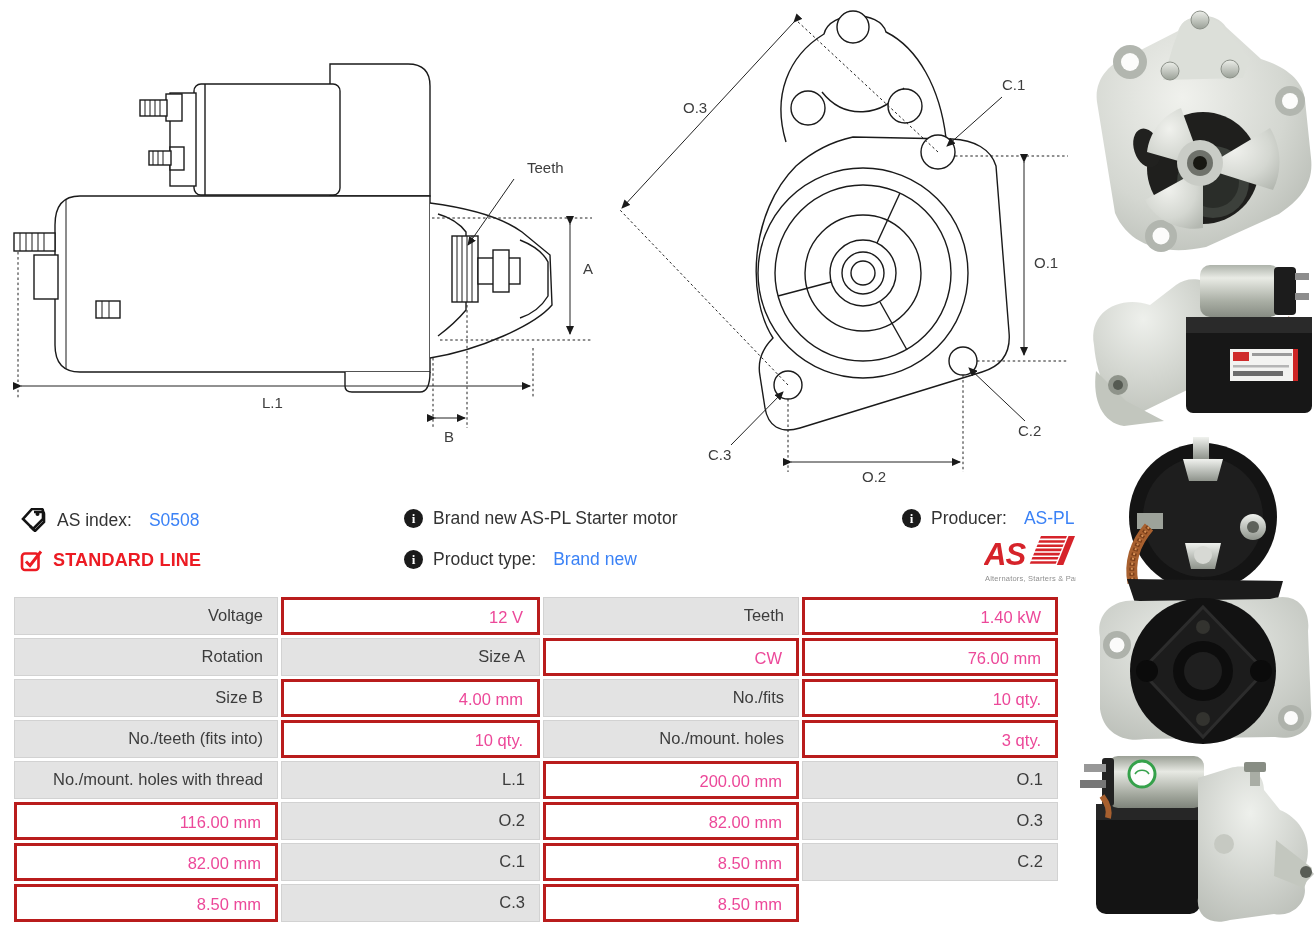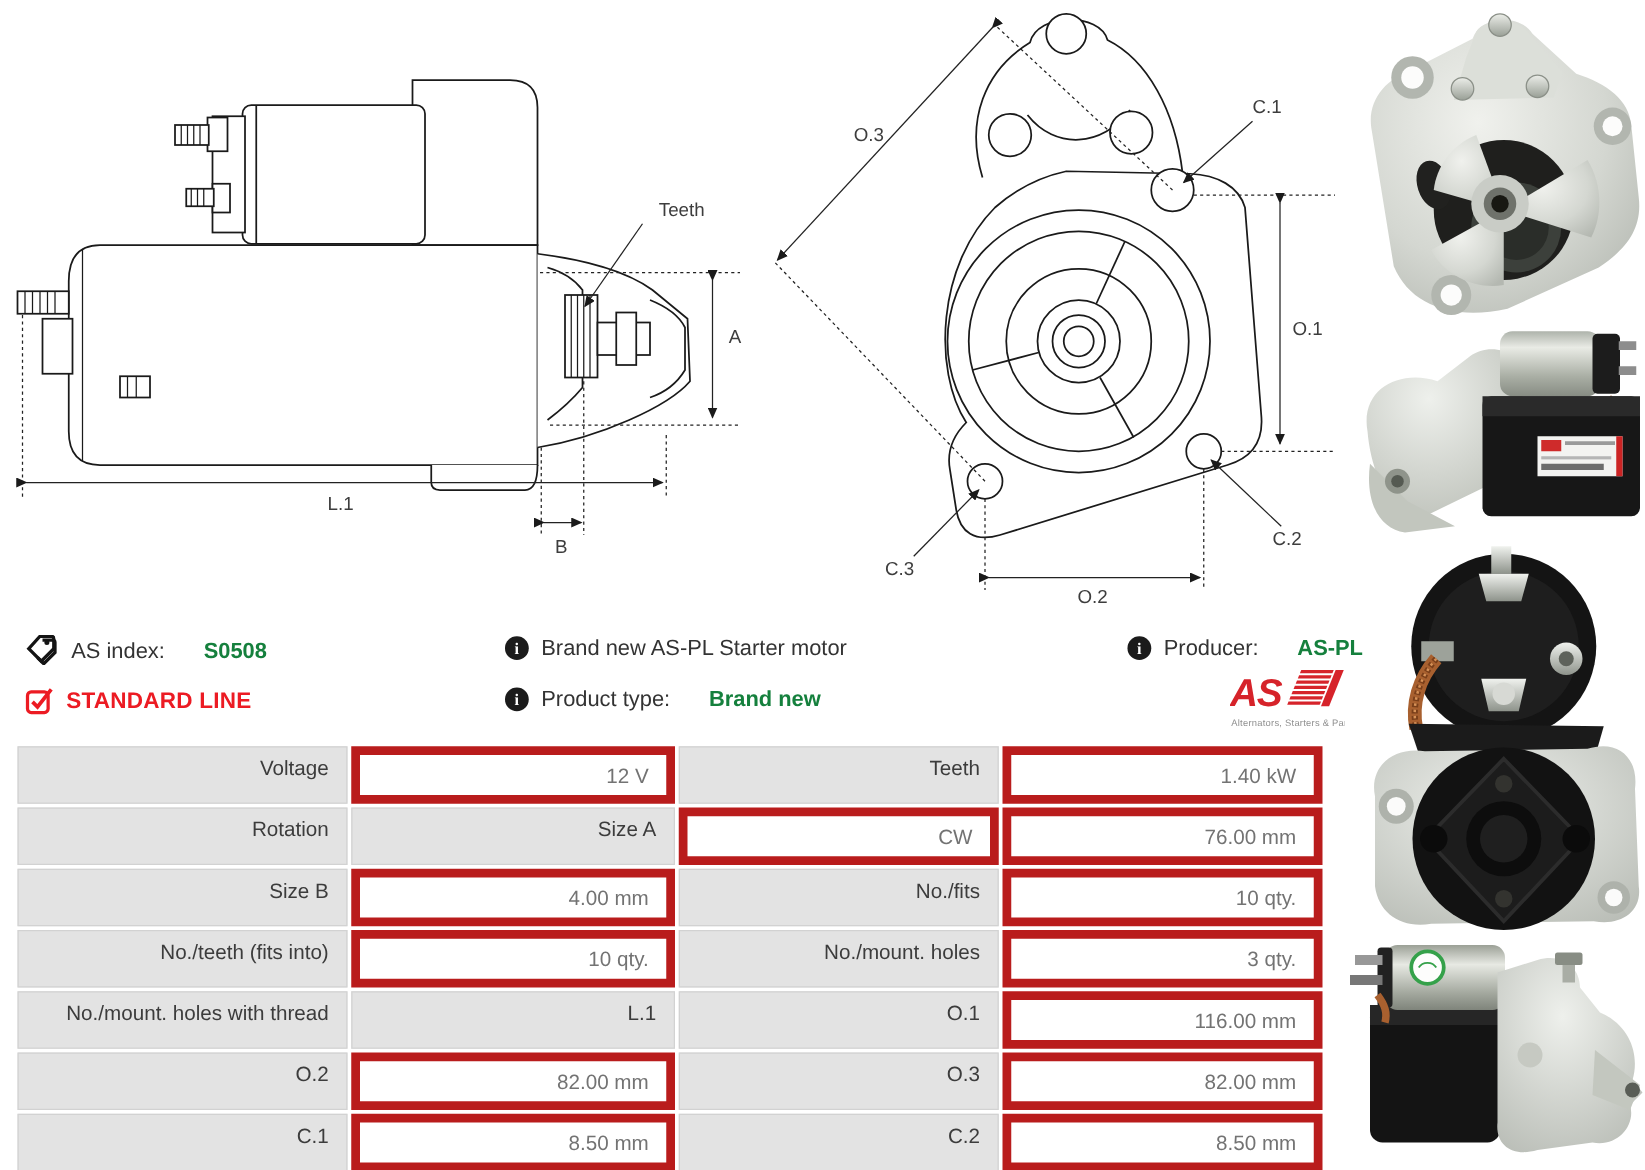--- a/index.html
+++ b/index.html
@@ -6,34 +6,34 @@
   *{box-sizing:border-box;}
   #page{position:relative;width:1316px;height:936px;background:#fff;overflow:hidden;
         font-family:"Liberation Sans", sans-serif;color:#3c3c3c;}
   svg text{font-family:"Liberation Sans", sans-serif;}
 
   .abs{position:absolute;}
 
   
   .info-item{position:absolute;display:flex;align-items:center;gap:10px;
              font-size:17.5px;color:#333;white-space:nowrap;}
-  .info-item .val{font-weight:bold;color:#15803d;margin-left:21px;}
+  .info-item .val{font-weight:normal;color:#3b82f6;margin-left:7px;}
   .standard{color:#ec1b23;font-weight:bold;font-size:18px;letter-spacing:.2px;}
   .info-ico{width:19px;height:19px;border-radius:50%;background:#1b1b1b;color:#fff;
             display:flex;align-items:center;justify-content:center;
             font-size:13px;font-weight:bold;font-family:"Liberation Serif",serif;flex:0 0 auto;}
 
   
   .spec-table{position:absolute;left:14px;top:597px;width:1260px;
               display:grid;grid-template-columns:264px 259px 256px 256px;
               column-gap:3px;row-gap:3px;font-size:16.5px;border-radius:23px;}
   .cell{display:flex;align-items:flex-start;justify-content:flex-end;
         min-height:35px;padding:7px 14px 4px 30px;line-height:21px;text-align:right;}
   .cell.lab{background:#e3e3e3;border:1px solid #d2d2d2;color:#3c3c3c;}
-  .cell.val{background:#ffffff;border:7px solid #b91c1c;color:#737373;}
+  .cell.val{background:#ffffff;border:3px solid #b91c1c;color:#ec4899;}
 
   .logo-tagline{font-size:7.5px;fill:#8f8f8f;letter-spacing:.2px;}
 </style>
 </head>
 <body>
 
 <div id="page">
 
   <svg class="abs" style="left:0;top:0" width="600" height="470" viewBox="0 0 600 470">
     <defs>
@@ -387,20 +387,21 @@
     <div class="cell lab">No./fits</div>
     <div class="cell val">10 qty.</div>
 
     <div class="cell lab">No./teeth (fits into)</div>
     <div class="cell val">10 qty.</div>
     <div class="cell lab">No./mount. holes</div>
     <div class="cell val">3 qty.</div>
 
     <div class="cell lab">No./mount. holes with thread</div>
     <div class="cell lab">L.1</div>
+    <div class="cell val">200.00 mm</div>
 
     <div class="cell lab">O.1</div>
     <div class="cell val">116.00 mm</div>
     <div class="cell lab">O.2</div>
     <div class="cell val">82.00 mm</div>
 
     <div class="cell lab">O.3</div>
     <div class="cell val">82.00 mm</div>
     <div class="cell lab">C.1</div>
     <div class="cell val">8.50 mm</div>

